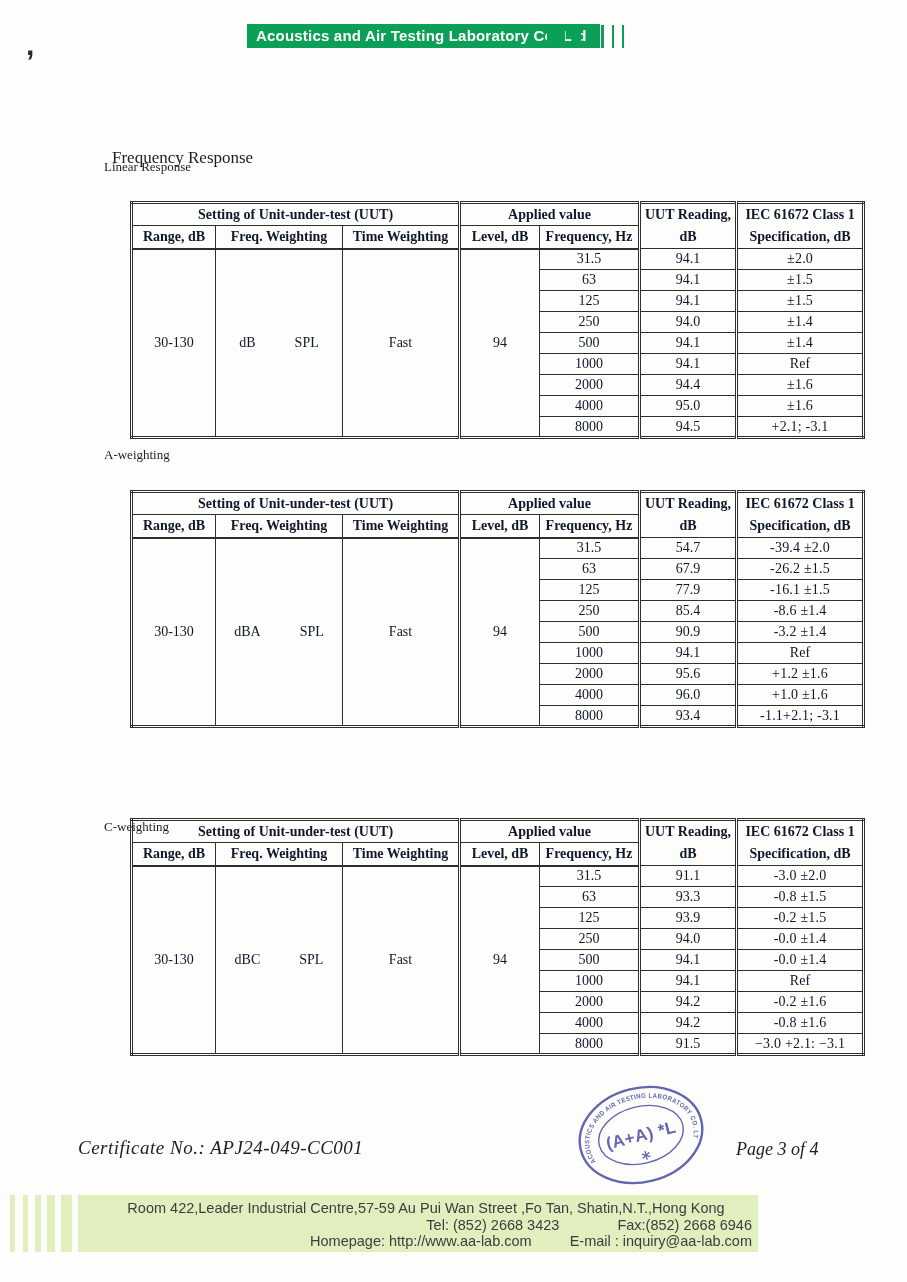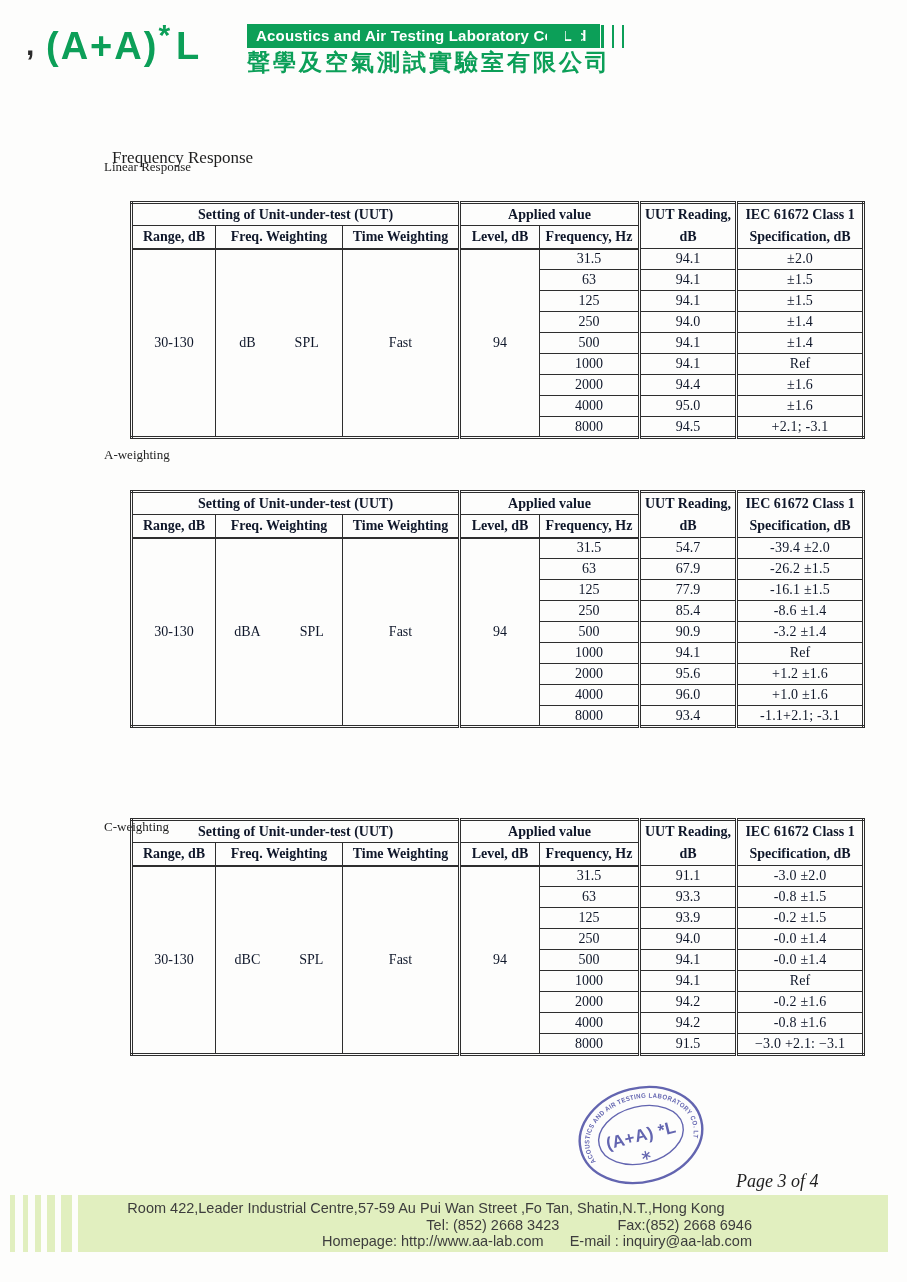--- a/index.html
+++ b/index.html
@@ -51,51 +51,49 @@
   th{font-weight:bold;height:23px;font-size:14px;}
   thead tr + tr th{border-bottom:2px solid var(--line);}
   th.gsep,td.c4,td.c6,td.c7{border-left:3px double var(--line);}
   th.two-line{line-height:1.55;}
   tbody td{height:21px;font-size:14px;}
   td.c2 span + span{margin-left:39px;font-family:Liberation Serif, serif;}
   td.c7{letter-spacing:.2px;}
 
   
   .cert{position:absolute;left:78px;top:1137px;font:italic 19px "Liberation Serif",serif;letter-spacing:.5px;}
-  .page-label{position:absolute;left:736px;top:1139px;font:italic 18px "Liberation Serif",serif;margin-top:32px;}
+  .page-label{position:absolute;left:736px;top:1139px;font:italic 18px "Liberation Serif",serif;}
   .stamp{position:absolute;left:574px;top:1080px;}
   .stamp text{fill:var(--stamp);font-family:"Liberation Sans",sans-serif;}
   .stamp .ring{font-size:6.6px;font-weight:bold;letter-spacing:.45px;}
   .stamp .center{font-size:17px;font-weight:bold;letter-spacing:.5px;}
   .stamp ellipse{fill:none;stroke:var(--stamp);}
   .stamp line{stroke:var(--stamp);stroke-width:1.3;}
-  .band{position:absolute;left:0;top:1195px;width:888px;height:57px;
+  .band{position:absolute;left:0;top:1195px;width:758px;height:57px;
         background:linear-gradient(90deg,
           #fdfdfc 0 10px, var(--band) 10px 15px,
           #fdfdfc 15px 23px, var(--band) 23px 28px,
           #fdfdfc 28px 35px, var(--band) 35px 41px,
           #fdfdfc 41px 47px, var(--band) 47px 55px,
           #fdfdfc 55px 61px, var(--band) 61px 72px,
           #fdfdfc 72px 78px, var(--band) 78px 100%);}
   .band-lines{position:absolute;left:92px;top:5px;width:668px;
               font:14.5px/16.5px "Liberation Sans",sans-serif;color:#3d3d3d;}
   .band-line1{text-align:center;white-space:nowrap;}
   .band-line2,.band-line3{display:flex;justify-content:flex-end;white-space:nowrap;}
   .band-line2{column-gap:58px;padding-right:8px;text-align:right;}
-  .band-line3{column-gap:26px;padding-right:8px;}
+  .band-line3{column-gap:38px;padding-right:8px;}
 </style>
 </head>
 <body>
 
 <div class="page">
 
   <span class="comma">,</span>
-  <div class="logo"><span>(A+A)</span><span class="star">*</span><span class="suffix">L</span></div>
   <div class="brand-en">Acoustics and Air Testing Laboratory Co. Ltd.</div>
-  <div class="brand-zh">聲學及空氣測試實驗室有限公司</div>
   <div class="bars">
       <i></i>
       <i></i>
       <i></i>
       <i></i>
       <i></i>
       <i></i>
     </div>
 
   <div class="title">Frequency Response</div>
@@ -352,20 +350,21 @@
           </tr>
           <tr>
             <td class="c5">8000</td>
             <td class="c6">91.5</td>
             <td class="c7">−3.0 +2.1: −3.1</td>
           </tr>
         </tbody>
     </table>
   </section>
 
+  <div class="cert">Certificate No.: APJ24-049-CC001</div>
   <div class="page-label">Page 3 of 4</div>
 
   <svg class="stamp" width="134" height="110" viewBox="-67 -55 134 110">
     <g transform="rotate(-14)">
       <ellipse rx="62" ry="47" stroke-width="2.4"></ellipse>
       <ellipse rx="43" ry="28.5" stroke-width="1.4"></ellipse>
       <path id="stampArc" d="M -50 15 A 53 38.5 0 1 1 50 15" fill="none"></path>
       <text class="ring">
         <textPath href="#stampArc" startOffset="0" textLength="178" lengthAdjust="spacingAndGlyphs">ACOUSTICS AND AIR TESTING LABORATORY CO. LTD.</textPath>
       </text>

